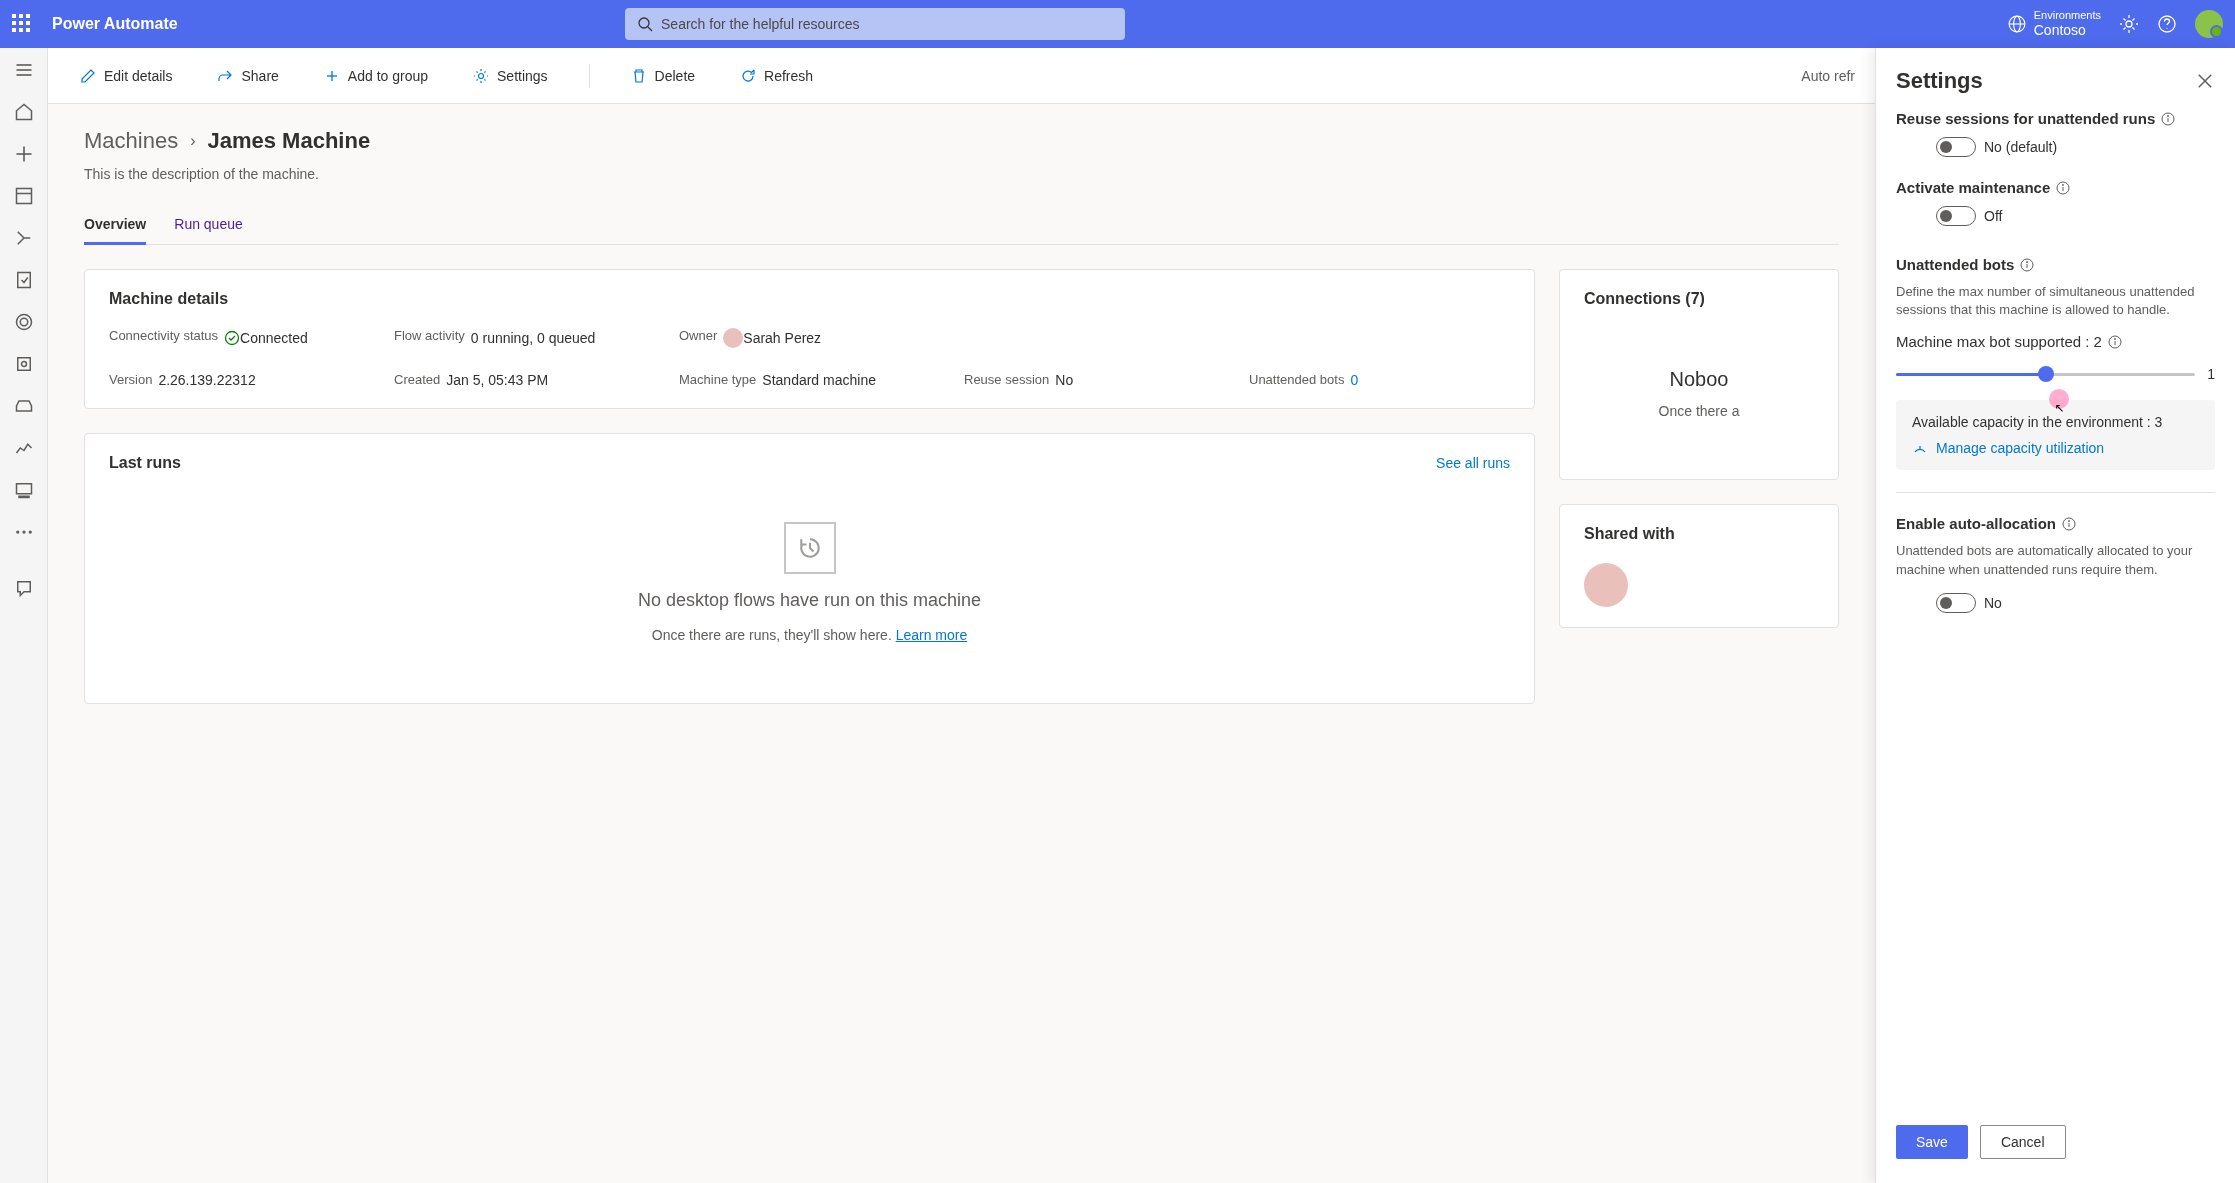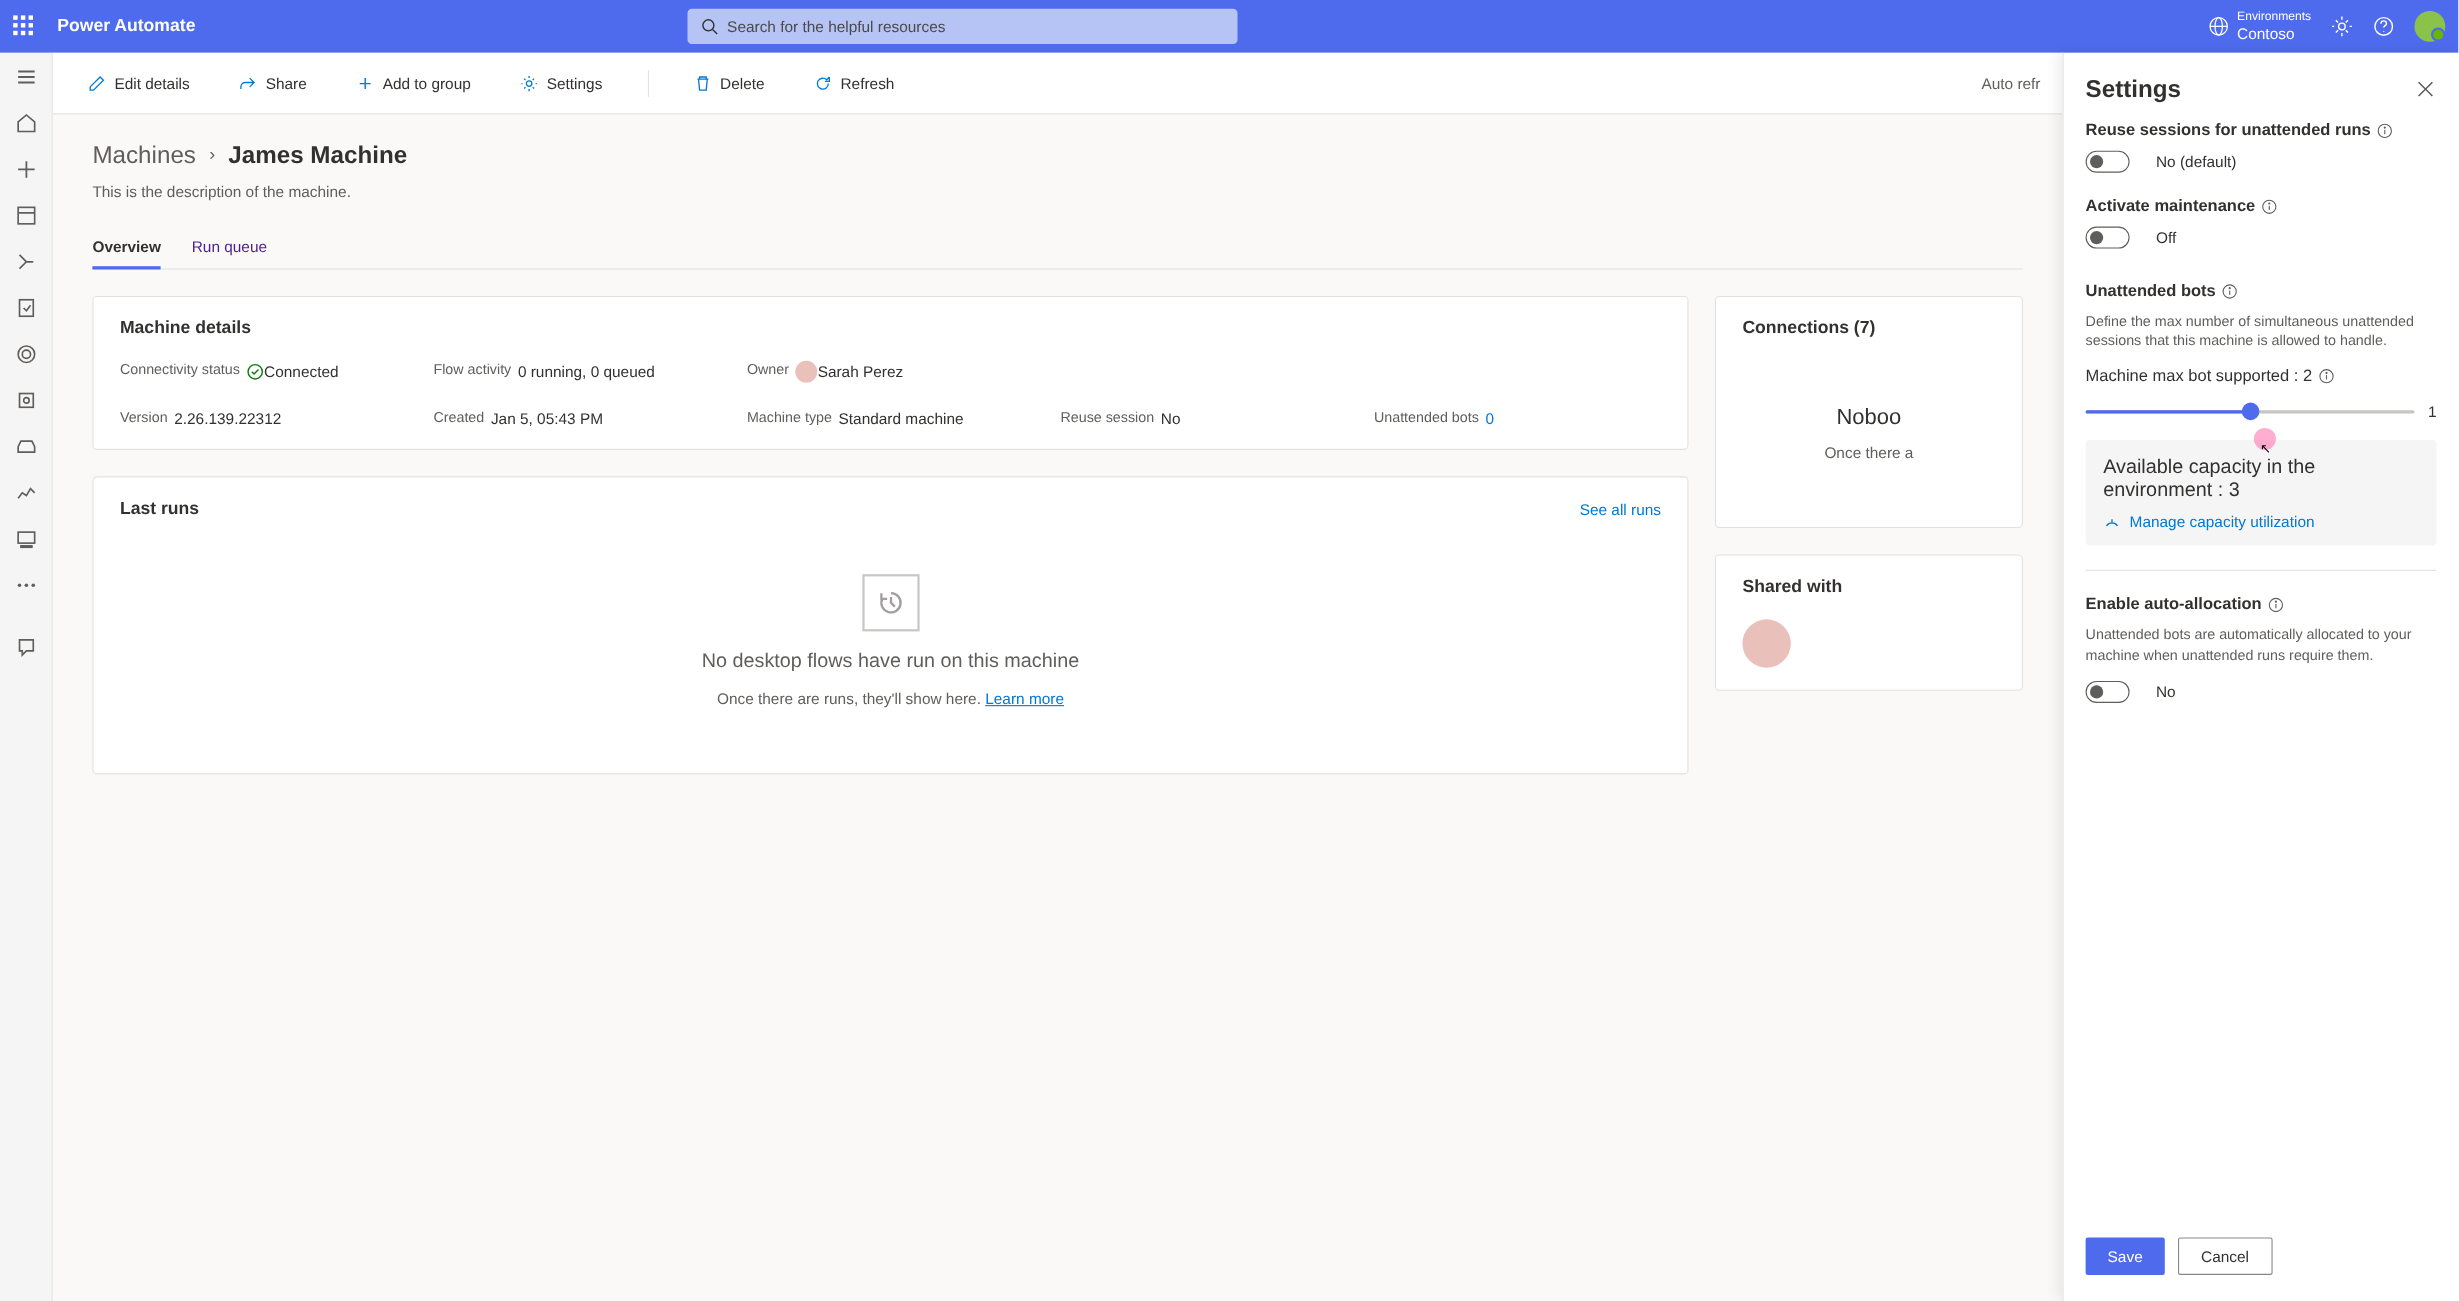--- a/index.html
+++ b/index.html
@@ -79,34 +79,34 @@
 
 
 .settings-panel { width: 360px; background: #fff; border-left: 1px solid #e1e1e1; display: flex; flex-direction: column; box-shadow: -4px 0 12px rgba(0,0,0,0.08); }
 .panel-header { display: flex; justify-content: space-between; align-items: center; padding: 20px 20px 16px; }
 .panel-title { font-size: 22px; font-weight: 600; color: #323130; }
 .close-btn { width: 20px; height: 20px; cursor: pointer; color: #605e5c; }
 .panel-body { padding: 0 20px; overflow-y: auto; flex: 1; }
 .setting-group { margin-bottom: 22px; }
 .setting-label { font-size: 15px; font-weight: 600; color: #323130; display: flex; align-items: center; gap: 6px; margin-bottom: 10px; }
 .info-icon { width: 14px; height: 14px; color: #605e5c; }
-.toggle-row { display: flex; align-items: center; gap: 24px; }
+.toggle-row { display: flex; align-items: center; gap: 8px; margin-left: 40px; }
 .toggle { width: 40px; height: 20px; background: #fff; border: 1px solid #605e5c; border-radius: 10px; position: relative; cursor: pointer; }
 .toggle::after { content: ''; position: absolute; width: 12px; height: 12px; background: #605e5c; border-radius: 50%; top: 3px; left: 3px; }
 .toggle-label { font-size: 14px; color: #323130; }
 .setting-desc { font-size: 13px; color: #605e5c; margin-bottom: 14px; line-height: 1.4; }
 .slider-row { display: flex; align-items: center; gap: 12px; margin-top: 16px; position: relative; }
 .slider-track { flex: 1; height: 3px; background: #c8c6c4; position: relative; border-radius: 2px; }
 .slider-fill { position: absolute; left: 0; top: 0; height: 100%; width: 50%; background: #4f6bed; border-radius: 2px; }
 .slider-handle { position: absolute; left: 50%; top: 50%; transform: translate(-50%, -50%); width: 16px; height: 16px; background: #4f6bed; border-radius: 50%; cursor: pointer; }
 .cursor-dot { position: absolute; left: 51%; top: 16px; width: 20px; height: 20px; background: rgba(255,120,180,0.6); border-radius: 50%; pointer-events: none; }
 .cursor-arrow { position: absolute; left: 53%; top: 28px; pointer-events: none; font-size: 12px; }
 .slider-value { font-size: 14px; color: #323130; }
 .capacity-box { background: #f5f5f5; padding: 14px 16px; border-radius: 4px; margin-top: 18px; }
-.capacity-label { font-size: 18px; color: #323130; margin-bottom: 10px; }
+.capacity-label { font-size: 14px; color: #323130; margin-bottom: 10px; }
 .capacity-link { display: flex; align-items: center; gap: 8px; color: #0078d4; font-size: 14px; cursor: pointer; }
 .panel-divider { height: 1px; background: #e1e1e1; margin: 22px 0; }
 .panel-footer { padding: 16px 20px 24px; display: flex; gap: 12px; }
 .btn-primary { background: #4f6bed; color: #fff; border: none; padding: 8px 20px; font-size: 14px; cursor: pointer; border-radius: 2px; }
 .btn-secondary { background: #fff; color: #323130; border: 1px solid #8a8886; padding: 8px 20px; font-size: 14px; cursor: pointer; border-radius: 2px; }
 </style>
 </head>
 <body>
 
 <div class="top-header">

